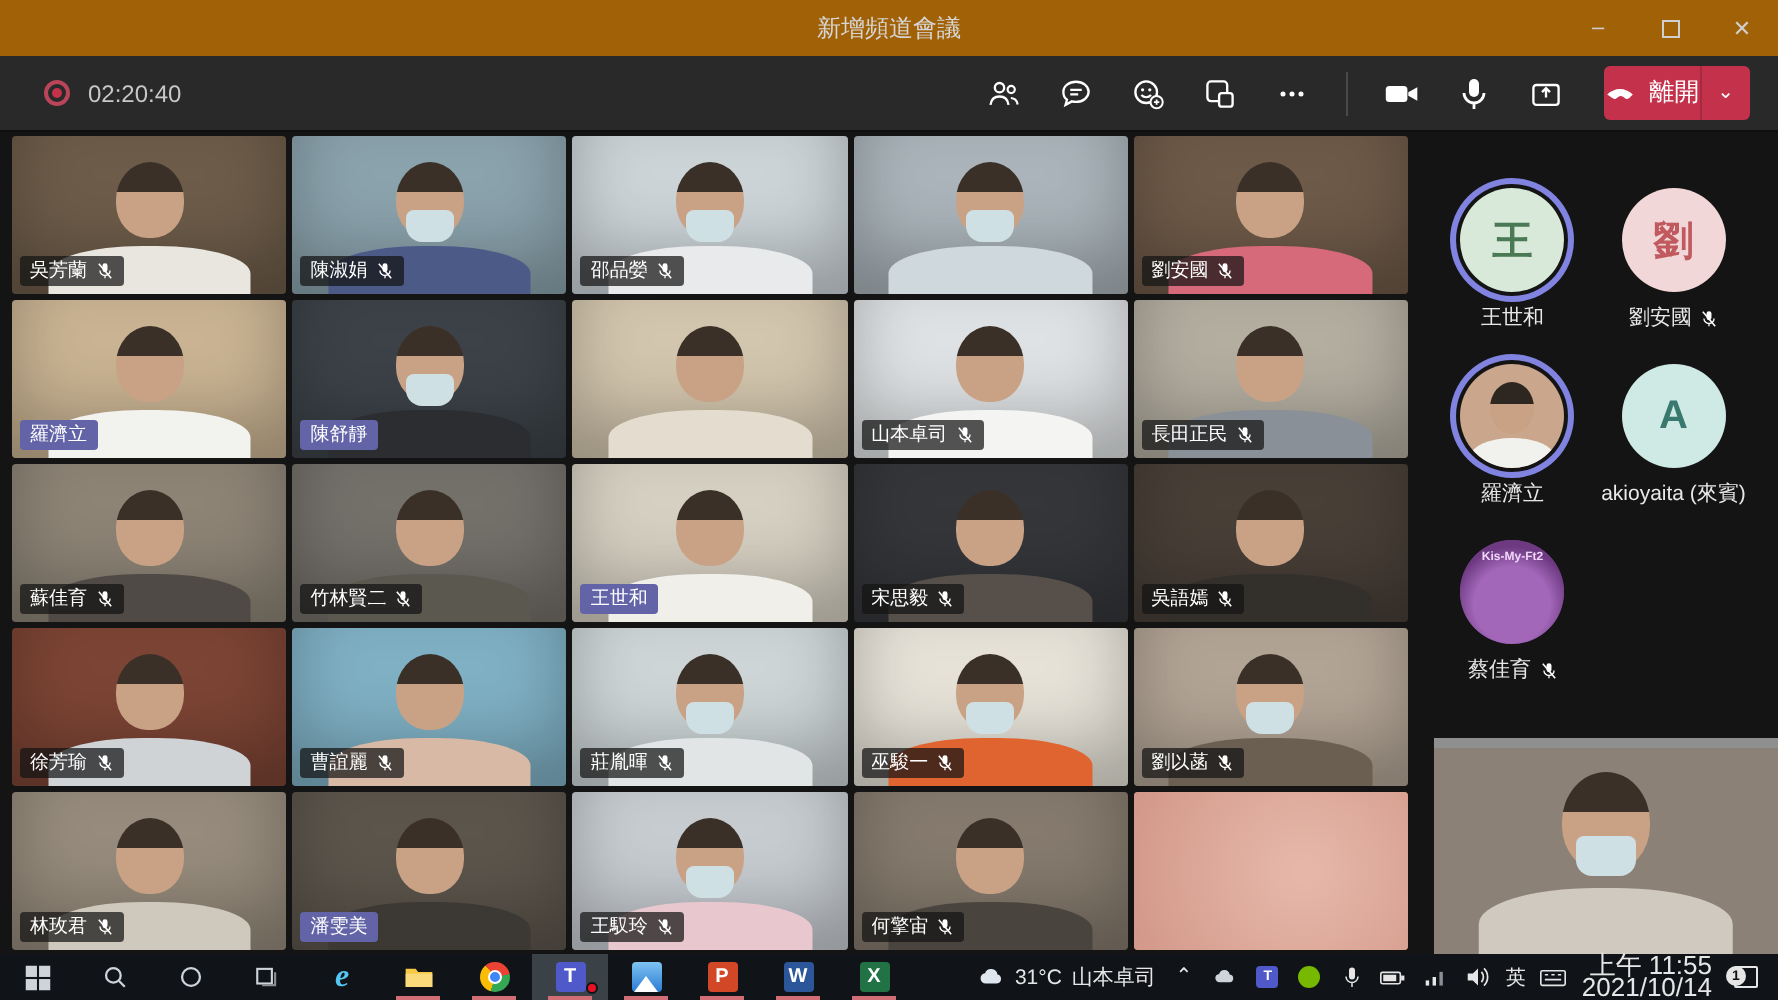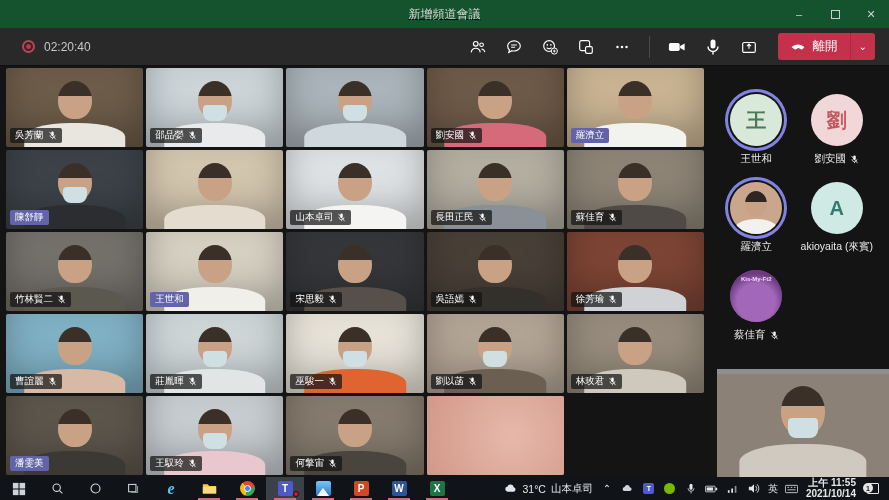--- a/index.html
+++ b/index.html
@@ -1,37 +1,37 @@
 <!DOCTYPE html>
 <html><head>
 <meta charset="utf-8">
 <style>
   html,body{margin:0;padding:0;background:#000;}
   *{box-sizing:border-box;font-family:"Liberation Sans","DejaVu Sans",sans-serif;}
   .app{position:relative;width:889px;height:500px;background:#1a1a1a;overflow:hidden;}
 
   
-  .titlebar{position:relative;height:28px;background:#14532d;display:flex;align-items:center;justify-content:center;text-decoration:underline;}
+  .titlebar{position:relative;height:28px;background:#a16207;display:flex;align-items:center;justify-content:center;}
   .titlebar .title{color:#d6d6d6;font-size:12px;}
   .win-controls{position:absolute;right:0;top:0;height:28px;display:flex;}
   .win-btn{width:36px;height:28px;display:flex;align-items:center;justify-content:center;color:#cfcfcf;font-size:11px;cursor:pointer;}
   .win-btn .sq{width:9px;height:9px;border:1px solid #cfcfcf;}
 
   
   .toolbar{height:38px;background:#292929;display:flex;align-items:center;border-bottom:1px solid #101010;}
   .rec{display:flex;align-items:center;gap:9px;margin-left:22px;}
   .rec-dot{width:13px;height:13px;border-radius:50%;border:2px solid #b8455a;background:#292929;position:relative;}
   .rec-dot::after{content:"";position:absolute;inset:2px;border-radius:50%;background:#c4314b;}
   .rec-time{color:#c8c8c8;font-size:12px;}
   .tb-right{margin-left:auto;display:flex;align-items:center;gap:6px;margin-right:14px;}
   .tb-btn{width:30px;height:30px;display:flex;align-items:center;justify-content:center;border-radius:3px;cursor:pointer;}
   .tb-btn svg{display:block;}
   .tb-div{width:1px;height:22px;background:#4a4a4a;margin:0 6px;}
   .leave-btn{display:flex;align-items:center;background:#c4314b;border-radius:3px;height:27px;margin-left:8px;cursor:pointer;}
-  .leave-main{display:flex;align-items:flex-start;gap:7px;padding:0 12px;color:#fff;font-size:12.5px;}
+  .leave-main{display:flex;align-items:flex-start;gap:7px;padding:0 0;color:#fff;font-size:12.5px;}
   .leave-sep{width:1px;height:27px;background:#a52940;}
   .leave-chev{padding:0 8px;color:#fff;font-size:10px;}
 
   
   .stage{position:relative;height:411px;background:#141414;display:flex;}
   .grid{width:706px;padding:2px 2px 2px 6px;display:grid;grid-template-columns:repeat(5,1fr);grid-template-rows:repeat(5,1fr);gap:3px;text-decoration:underline;}
   .tile{position:relative;overflow:hidden;border-radius:2px;background:var(--bg,#555);box-shadow:inset 0 -20px 34px rgba(0,0,0,.28);cursor:pointer;}
   .tile.highlight{box-shadow:inset 0 0 0 4px #f2d10c, inset 0 -20px 34px rgba(0,0,0,.28);}
   .person{position:absolute;inset:0;}
   .p-head{position:absolute;left:50%;top:16%;width:34px;height:38px;transform:translateX(-50%);border-radius:50% 50% 46% 46%;background:linear-gradient(180deg,#3a3027 0 40%,var(--skin,#c9a285) 40%);}
@@ -68,21 +68,21 @@
   .chrome{width:15px;height:15px;border-radius:50%;background:conic-gradient(from -40deg,#ea4335 0 33%,#34a853 0 66%,#fbbc05 0 100%);position:relative;}
   .chrome::after{content:"";position:absolute;inset:4px;border-radius:50%;background:#4285f4;border:1.5px solid #fff;}
   .photos{width:15px;height:15px;border-radius:2px;background:linear-gradient(180deg,#7ec3f2,#2b7cd3);position:relative;overflow:hidden;}
   .photos::after{content:"";position:absolute;bottom:0;left:1px;border-left:6px solid transparent;border-right:6px solid transparent;border-bottom:8px solid #fff;}
   .teams-dot{position:absolute;right:5px;bottom:3px;width:6px;height:6px;border-radius:50%;background:#e81123;border:1px solid #101418;}
   .tb-tray{margin-left:auto;display:flex;align-items:center;gap:7px;padding-right:6px;}
   .weather{display:flex;align-items:center;gap:5px;font-size:10.5px;cursor:pointer;}
   .tray-ic{display:flex;align-items:center;justify-content:center;width:14px;height:14px;font-size:10px;cursor:pointer;}
   .mini-sq{width:11px;height:11px;border-radius:2px;display:flex;align-items:center;justify-content:center;font-size:7px;color:#fff;font-weight:bold;}
   .lang{font-size:10px;cursor:pointer;}
-  .clock{display:flex;flex-direction:column;align-items:flex-end;justify-content:center;font-size:10px;line-height:10.5px;cursor:pointer;font-weight:bold;}
+  .clock{display:flex;flex-direction:column;align-items:flex-end;justify-content:center;font-size:13px;line-height:10.5px;cursor:pointer;}
   .action{position:relative;width:20px;display:flex;align-items:center;justify-content:center;cursor:pointer;}
   .action .box{width:12px;height:11px;border:1px solid #e6e6e6;border-radius:1px;}
   .action .bdg{position:absolute;left:0;bottom:1px;width:10px;height:10px;border-radius:50%;background:#e6e6e6;color:#101418;font-size:7px;display:flex;align-items:center;justify-content:center;font-weight:bold;}
 </style>
 </head>
 <body>
 
 <div class="app">
 
   <div class="titlebar">
@@ -173,20 +173,36 @@
 
   <div class="stage">
     <div class="grid" id="grid">
         <div class="tile" style="--bg: #6d5c49; --shirt: #e9e6df;">
           <div class="person">
             <div class="p-body"></div>
             <div class="p-head"></div>
           </div>
           <div class="chip">
             <span class="nm">吳芳蘭</span>
+            <svg width="9" height="9" viewBox="0 0 16 16">
+              <rect x="5.8" y="1" width="4.4" height="8" rx="2.2" fill="#fff"></rect>
+              <path d="M3.5 7.5a4.5 4.5 0 0 0 9 0M8 12v2.5" stroke="#fff" stroke-width="1.2" fill="none"></path>
+              <path d="M2.5 1.5l11 13" stroke="#fff" stroke-width="1.4"></path>
+            </svg>
+          </div>
+        </div>
+        <div class="tile" style="--bg: #8ba3ad; --shirt: #4c5a88;">
+          <div class="person">
+            <div class="p-body"></div>
+            <div class="p-head">
+              <div class="p-mask"></div>
+            </div>
+          </div>
+          <div class="chip">
+            <span class="nm">陳淑娟</span>
             <svg width="9" height="9" viewBox="0 0 16 16">
               <rect x="5.8" y="1" width="4.4" height="8" rx="2.2" fill="#fff"></rect>
               <path d="M3.5 7.5a4.5 4.5 0 0 0 9 0M8 12v2.5" stroke="#fff" stroke-width="1.2" fill="none"></path>
               <path d="M2.5 1.5l11 13" stroke="#fff" stroke-width="1.4"></path>
             </svg>
           </div>
         </div>
         <div class="tile" style="--bg: #ccd4d8; --shirt: #e8eaec;">
           <div class="person">
             <div class="p-body"></div>

